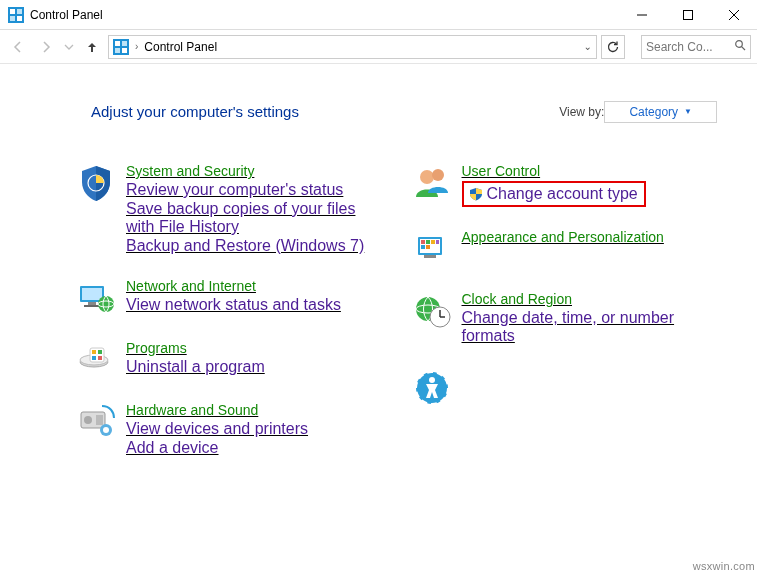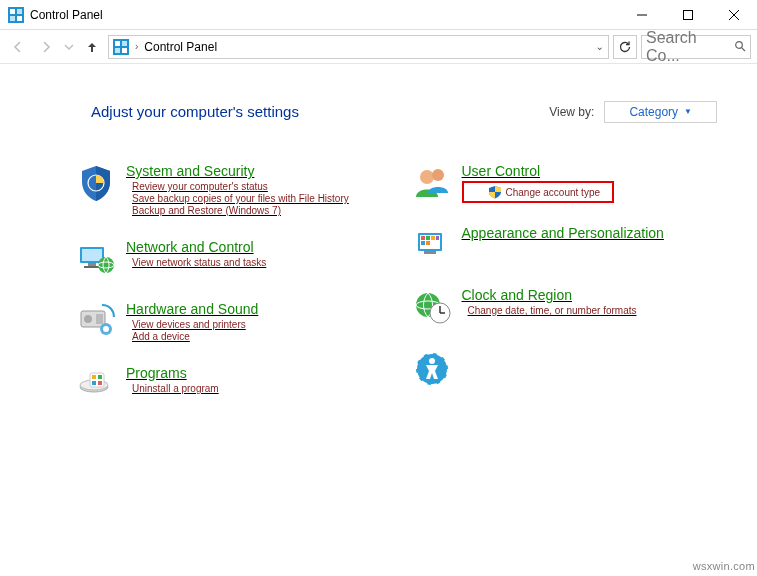--- a/index.html
+++ b/index.html
@@ -16,42 +16,42 @@
   
   .navbar { height:34px; display:flex; align-items:center; gap:4px; padding:0 6px; border-bottom:1px solid #e5e5e5; }
   .nav-arrow { width:24px; height:24px; display:flex; align-items:center; justify-content:center; color:#bdbdbd; border-radius:2px; }
   .nav-arrow.active { color:#404040; }
   .addressbar { flex:1; height:24px; border:1px solid #ccc; display:flex; align-items:center; gap:6px; padding:0 4px; background:#fff; }
   .addr-icon { width:16px; height:16px; }
   .addr-sep { color:#666; font-size:10px; }
   .addr-text { font-size:12px; color:#000; }
   .addr-drop { margin-left:auto; color:#555; font-size:10px; }
   .refresh { width:24px; height:24px; display:flex; align-items:center; justify-content:center; border:1px solid #ccc; }
-  .searchbox { width:110px; height:24px; border:1px solid #ccc; display:flex; align-items:center; padding:0 4px; color:#777; font-size:16px; gap:4px; }
+  .searchbox { width:110px; height:24px; border:1px solid #ccc; display:flex; align-items:center; padding:0 4px; color:#777; font-size:12px; gap:4px;margin-left:12px; }
   .searchbox .mag { margin-left:auto; color:#666; }
 
   
   .content { padding:24px 40px 0 76px; }
   .hdr { display:flex; align-items:center; margin-bottom:28px; }
   .hdr h1 { font-size:15px; font-weight:400; color:#003399; margin:15px; }
-  .viewby { margin-left:auto; display:flex; align-items:center; gap:10px; font-size:12px; }
+  .viewby { margin-left:auto; display:flex; align-items:center; font-size:12px; }
   .viewby .lbl { color:#444; }
   .viewby .val { color:#1a66cc; border:1px solid #d0d0d0; padding:3px 24px; display:flex; align-items:center; gap:6px; }
   .viewby .tri { font-size:8px; color:#1a66cc; }
 
   .cols { display:flex; gap:30px; }
   .col { flex:1; }
   .cat { display:flex; gap:10px; margin-bottom:22px;text-decoration:underline; }
   .cat .icon { width:40px; height:40px; flex:0 0 40px; }
   .cat .txt { }
   .cat h2 { margin:0 0 2px 0; font-size:14px; font-weight:400; color:#138808; cursor:pointer; }
-  .cat .lnk { font-size:10px; color:#7f1d1d; margin:1px 6px; cursor:pointer; display:flex; align-items:center; gap:4px; }
+  .cat .lnk { font-size:16px; color:#4c1d95; margin:1px 0; cursor:pointer; display:flex; align-items:center; gap:4px; }
   .shield { width:14px; height:14px; flex:0 0 14px; }
 
-  .highlight { border:2px solid #e40000; padding:1px 6px 1px 18px; display:inline-flex; }
+  .highlight { border:2px solid #e40000; padding:1px 6px 1px 5px; display:inline-flex; }
 
   .watermark { position:absolute; right:2px; bottom:4px; font-size:11px; color:#888; letter-spacing:.3px; }
 
   
 </style>
 </head>
 <body>
 
 <div class="titlebar">
   <span class="app-icon">
@@ -178,58 +178,58 @@
               <rect x="4" y="8" width="24" height="16" rx="1" fill="#2d9fd9"></rect>
               <rect x="6" y="10" width="20" height="12" fill="#bfe6ff"></rect>
               <rect x="12" y="24" width="8" height="3" fill="#888"></rect>
               <rect x="8" y="27" width="16" height="2" fill="#666"></rect>
               <circle cx="30" cy="26" r="8" fill="#3db24b"></circle>
               <ellipse cx="30" cy="26" rx="8" ry="3" fill="none" stroke="#fff" stroke-width="1"></ellipse>
               <path d="M30 18 C26 22 26 30 30 34 C34 30 34 22 30 18 Z" fill="none" stroke="#fff" stroke-width="1"></path>
             </svg>
         </span>
         <div class="txt">
-          <h2>Network and Control</h2>
+          <h2>Network and Internet</h2>
           <div class="lnk">View network status and tasks</div>
-        </div>
-      </div>
-
-      <div class="cat">
-        <span class="icon">
-          <svg viewBox="0 0 40 40">
-              <rect x="5" y="10" width="24" height="16" rx="2" fill="#dcdcdc" stroke="#999"></rect>
-              <circle cx="12" cy="18" r="4" fill="#aaa"></circle>
-              <rect x="20" y="13" width="7" height="10" fill="#bbb"></rect>
-              <path d="M26 4 C34 4 38 10 38 16" fill="none" stroke="#2d9fd9" stroke-width="2"></path>
-              <circle cx="30" cy="28" r="6" fill="#5bb0e2"></circle>
-              <circle cx="30" cy="28" r="3" fill="#fff"></circle>
-            </svg>
-        </span>
-        <div class="txt">
-          <h2>Hardware and Sound</h2>
-          <div class="lnk">View devices and printers</div>
-          <div class="lnk">Add a device</div>
         </div>
       </div>
 
       <div class="cat">
         <span class="icon">
           <svg viewBox="0 0 40 40">
               <ellipse cx="18" cy="22" rx="14" ry="5" fill="#d8d8d8" stroke="#aaa"></ellipse>
               <ellipse cx="18" cy="20" rx="14" ry="5" fill="#efefef" stroke="#bbb"></ellipse>
               <rect x="14" y="8" width="14" height="14" rx="2" fill="#fff" stroke="#ccc"></rect>
               <rect x="16" y="10" width="4" height="4" fill="#f2b01e"></rect>
               <rect x="22" y="10" width="4" height="4" fill="#3db24b"></rect>
               <rect x="16" y="16" width="4" height="4" fill="#2d9fd9"></rect>
               <rect x="22" y="16" width="4" height="4" fill="#e06060"></rect>
             </svg>
         </span>
         <div class="txt">
           <h2>Programs</h2>
           <div class="lnk">Uninstall a program</div>
+        </div>
+      </div>
+
+      <div class="cat">
+        <span class="icon">
+          <svg viewBox="0 0 40 40">
+              <rect x="5" y="10" width="24" height="16" rx="2" fill="#dcdcdc" stroke="#999"></rect>
+              <circle cx="12" cy="18" r="4" fill="#aaa"></circle>
+              <rect x="20" y="13" width="7" height="10" fill="#bbb"></rect>
+              <path d="M26 4 C34 4 38 10 38 16" fill="none" stroke="#2d9fd9" stroke-width="2"></path>
+              <circle cx="30" cy="28" r="6" fill="#5bb0e2"></circle>
+              <circle cx="30" cy="28" r="3" fill="#fff"></circle>
+            </svg>
+        </span>
+        <div class="txt">
+          <h2>Hardware and Sound</h2>
+          <div class="lnk">View devices and printers</div>
+          <div class="lnk">Add a device</div>
         </div>
       </div>
 
     </div>
 
     <div class="col">
 
       <div class="cat">
         <span class="icon">
           <svg viewBox="0 0 40 40">

